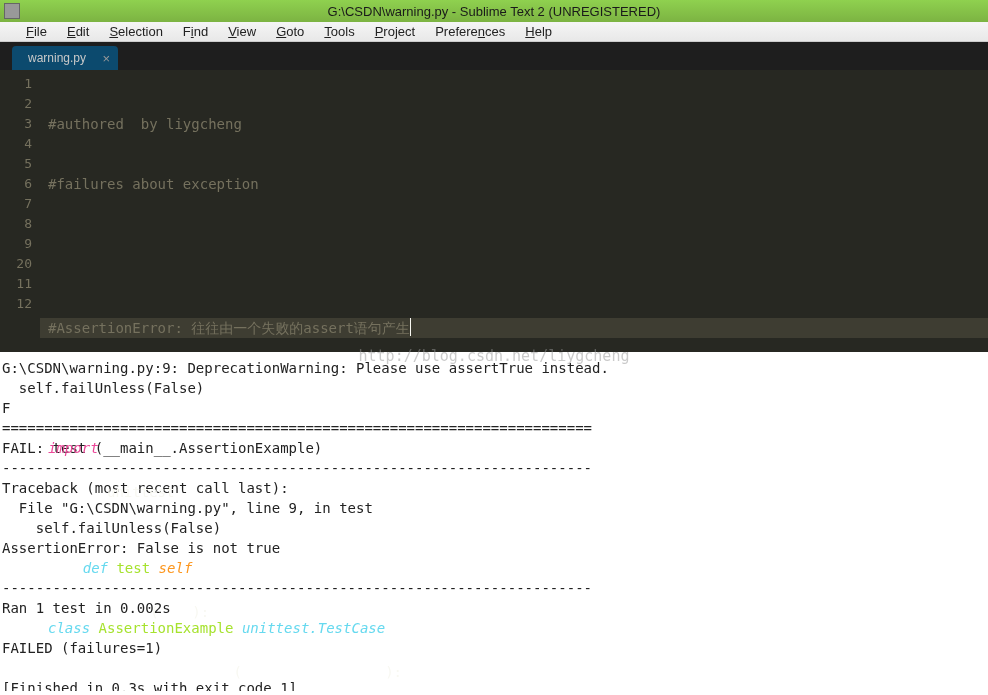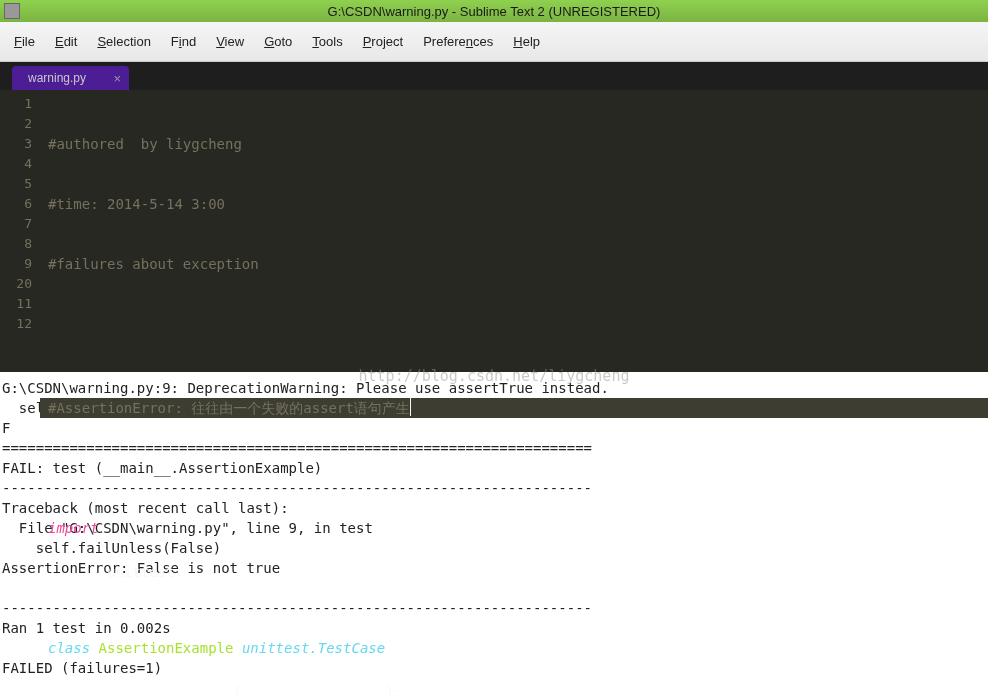--- a/index.html
+++ b/index.html
@@ -23,46 +23,46 @@
     .titlebar-title {
       position: absolute;
       left: 50%;
       transform: translateX(-50%);
       color: #1a1a1a;
       font-size: 13px;
       font-weight: 500;
     }
     
     .menubar {
-      height: 40px;
+      height: 20px;
       background: linear-gradient(to bottom, #f5f5f5, #e8e8e8);
       border-bottom: 1px solid #ccc;
       display: flex;
       align-items: center;
-      padding: 0 4px;
+      padding: 0 16px;
       font-size: 13px;
     }
     .menu-item {
       padding: 2px 10px;
       cursor: pointer;
       color: #222;
     }
     .menu-underline { text-decoration: underline; }
     
     .tab-bar {
       height: 28px;
       background: #1e1e1e;
       display: flex;
       align-items: flex-end;
       padding: 0 12px;
     }
     .tab {
-      background: #4c1d95;
+      background: #0c4a6e;
       color: #c8c8c8;
-      padding: 5px 43px 5px 16px;
+      padding: 5px 32px 5px 16px;
       font-size: 12px;
       border-radius: 4px 4px 0 0;
       position: relative;
       cursor: pointer;
       margin-right: 2px;
     }
     .tab-close {
       position: absolute;
       right: 8px;
       top: 50%;
@@ -183,29 +183,28 @@
     <div>6</div>
     <div>7</div>
     <div>8</div>
     <div>9</div>
     <div>20</div>
     <div>11</div>
     <div>12</div>
   </div>
   <div class="code-area">
     <div class="code-line"><span class="comment">#authored  by liygcheng</span></div>
-    <div class="code-line"><span class="comment">#time: 2014-5-14 3:00</span></div>
     <div class="code-line"><span class="comment">#failures about exception</span></div>
     <div class="code-line"></div>
     <div class="code-line line-highlight"><span class="comment">#AssertionError: 往往由一个失败的assert语句产生</span><span class="cursor-caret"></span></div>
     <div class="code-line"></div>
     <div class="code-line"><span class="keyword">import</span><span class="plain"> unittest</span></div>
     <div class="code-line"></div>
+    <div class="code-line"><span class="plain indent-guide">    </span><span class="keyword-storage">def</span><span class="funcname"> test</span><span class="plain">(</span><span class="param">self</span><span class="plain">):</span></div>
     <div class="code-line"><span class="keyword-storage">class</span><span class="classname"> AssertionExample</span><span class="plain">(</span><span class="param-type">unittest.TestCase</span><span class="plain">):</span></div>
-    <div class="code-line"><span class="plain indent-guide">    </span><span class="keyword-storage">def</span><span class="funcname"> test</span><span class="plain">(</span><span class="param">self</span><span class="plain">):</span></div>
     
     
   </div>
 </div>
 
 <div class="watermark">
   <div class="watermark-inner">http://blog.csdn.net/liygcheng</div>
 </div>
 
 <div class="console">G:\CSDN\warning.py:9: DeprecationWarning: Please use assertTrue instead.

